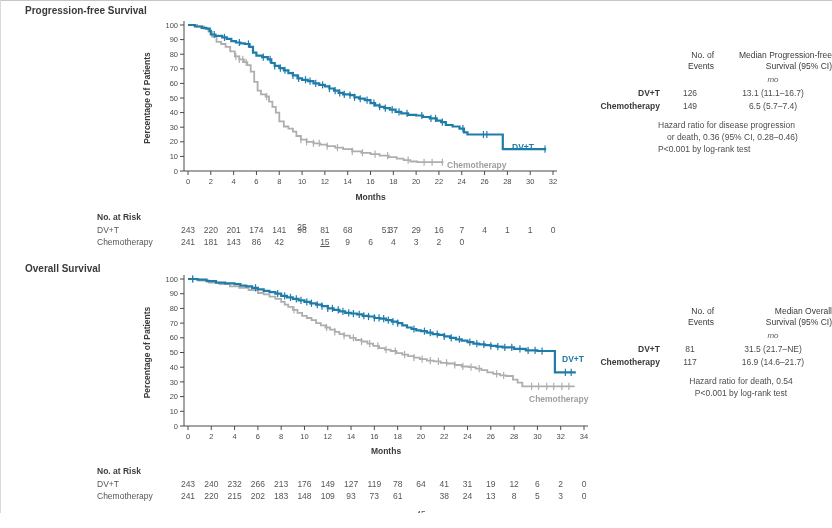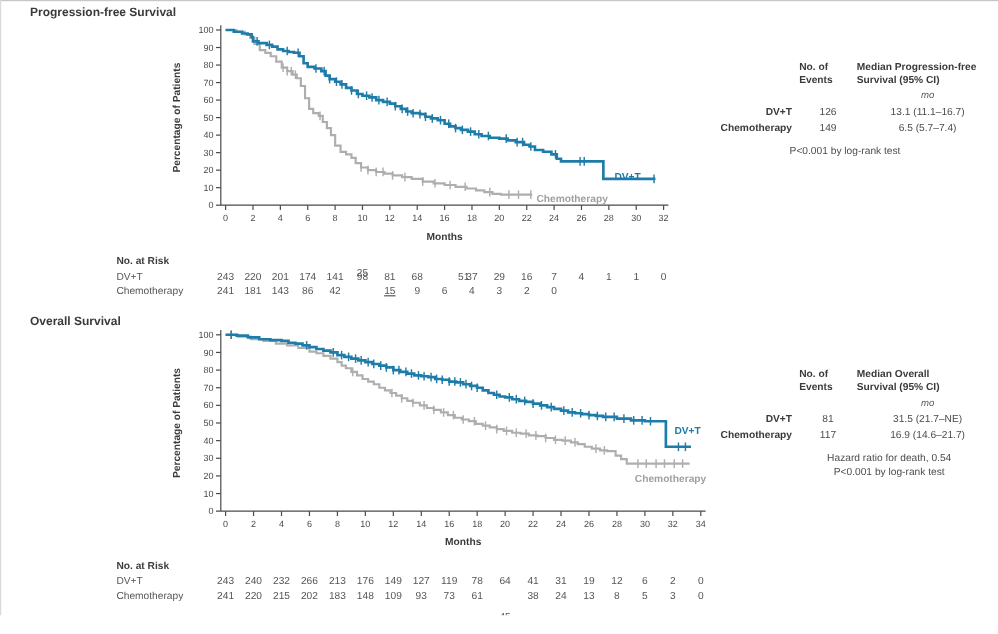--- a/index.html
+++ b/index.html
@@ -9,21 +9,21 @@
   .left-line{position:absolute;left:0;top:0;width:1px;height:528px;background:#d9d9d9;}
   .bottom-line{position:absolute;left:0;top:521px;width:832px;height:2px;background:#1b1b1b;}
   .panel-title{position:absolute;left:25px;font-size:10px;font-weight:bold;color:#3a3a3a;}
   #km-svg{position:absolute;left:0;top:0;}
   .risk-layer{position:absolute;left:0;top:0;width:832px;height:528px;pointer-events:none;}
   .risk-title{position:absolute;font-size:8.5px;font-weight:bold;color:#3c3c3c;white-space:nowrap;}
   .risk-label{position:absolute;font-size:8.5px;color:#565656;white-space:nowrap;}
   .risk-num{position:absolute;font-size:8.5px;color:#565656;transform:translateX(-50%);white-space:nowrap;}
   .stats{position:absolute;width:236px;font-size:8.5px;color:#4c4c4c;}
   .sgrid{display:grid;grid-template-columns:70px 48px 118px;}
-  .sh{font-weight:bold;color:#3a3a3a;text-align:left;white-space:pre-line;line-height:1.25;margin-bottom:4px;}
+  .sh{font-weight:normal;color:#3a3a3a;text-align:right;white-space:pre-line;line-height:1.25;margin-bottom:4px;}
   .sm{grid-column:3;text-align:center;font-style:italic;font-size:8px;color:#5a5a5a;margin-bottom:3px;}
   .sl{font-weight:bold;color:#3a3a3a;text-align:right;padding-right:6px;line-height:1.45;white-space:nowrap;}
   .sc{text-align:center;line-height:1.45;white-space:nowrap;}
   .hazard{margin-top:8px;line-height:1.4;color:#4c4c4c;}
   .hz-left{margin-left:62px;width:172px;text-align:left;}
   .hz-left .hz-indent{padding-left:9px;}
   .hz-center{margin-left:56px;width:178px;text-align:center;}
 </style>
 </head>
 <body>
@@ -397,20 +397,22 @@
       <div class="sc"></div>
       <div class="sm">mo</div>
       <div class="sl">DV+T</div>
       <div class="sc">126</div>
       <div class="sc">13.1 (11.1–16.7)</div>
       <div class="sl">Chemotherapy</div>
       <div class="sc">149</div>
       <div class="sc">6.5 (5.7–7.4)</div>
     </div>
     <div class="hazard hz-left">
+      <div>Hazard ratio for disease progression</div>
+      <div class="hz-indent">or death, 0.36 (95% CI, 0.28–0.46)</div>
       <div>P&lt;0.001 by log-rank test</div>
     </div>
   </div>
 
   <div class="stats" style="left:596px;top:306px;">
     <div class="sgrid">
       <div class="sl"></div>
       <div class="sh">No. of
 Events</div>
       <div class="sh">Median Overall

